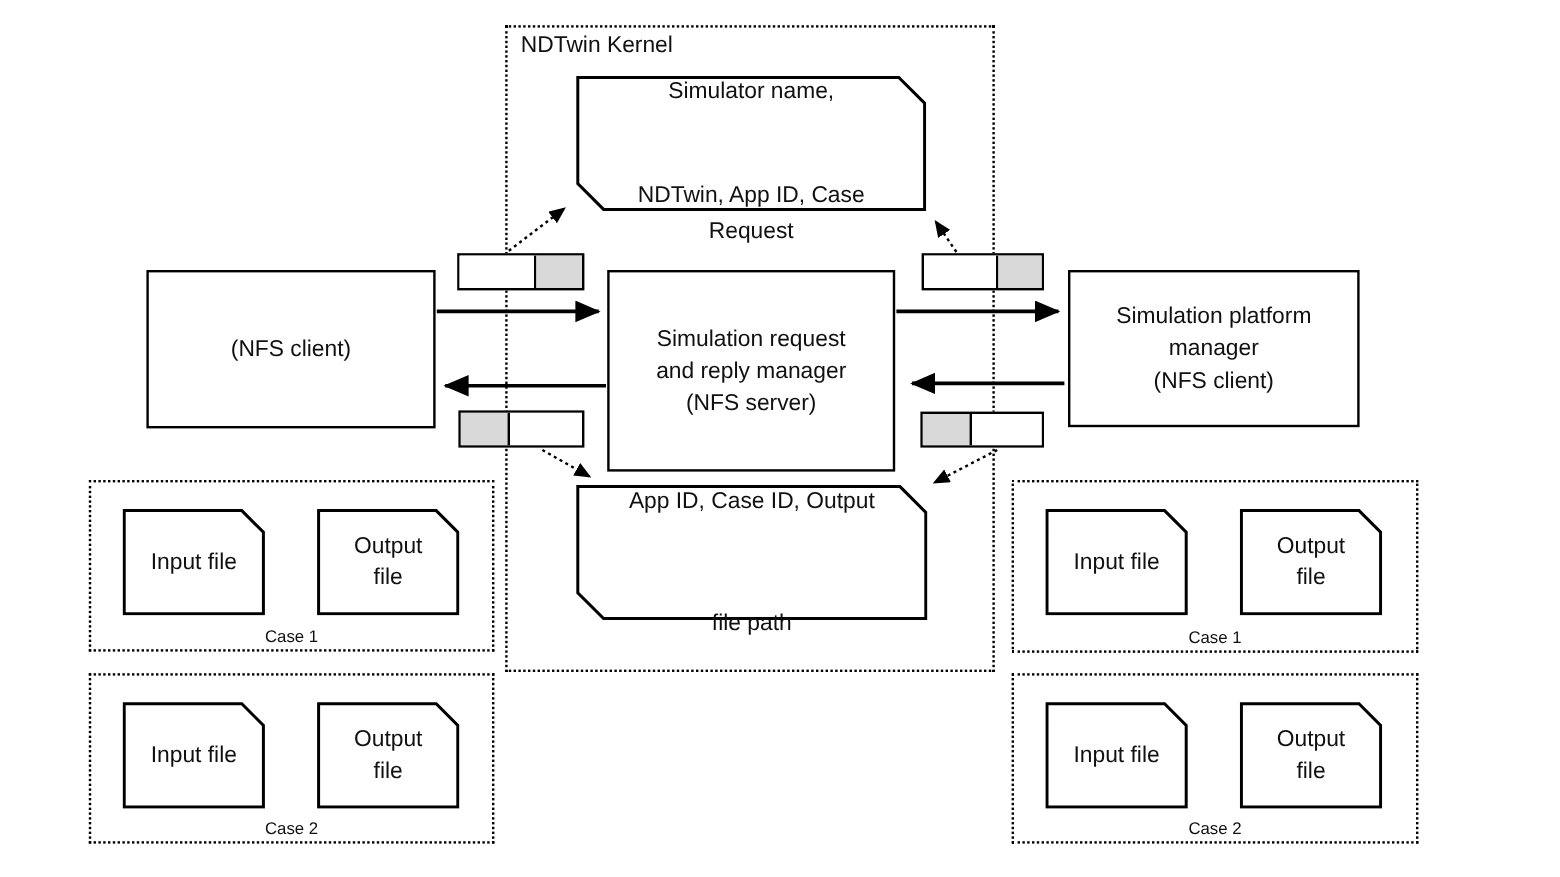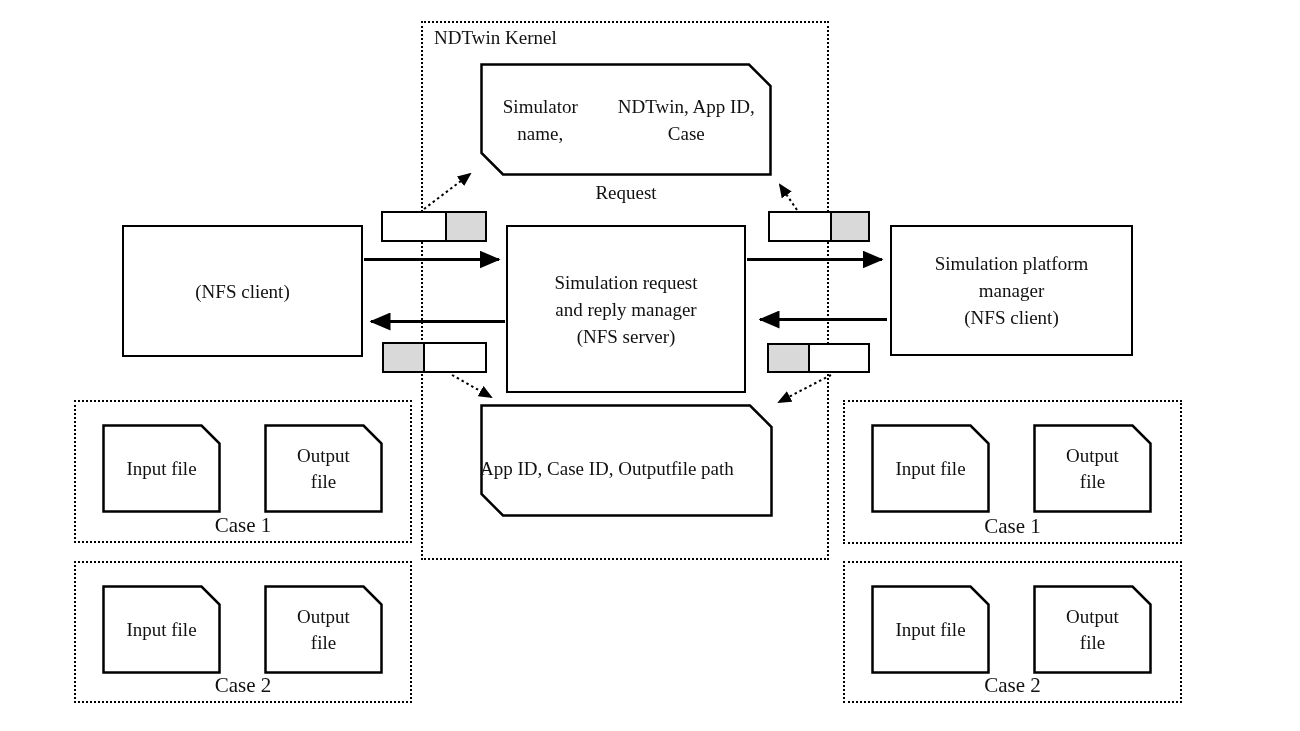--- a/index.html
+++ b/index.html
@@ -4,39 +4,39 @@
 <style>
   :root{
     --stroke:#000000;
     --gray:#d9d9d9;
     --bg:#ffffff;
     --ink:#111111;
   }
   html,body{margin:0;padding:0;background:var(--bg);}
   .stage{
     position:relative;width:1300px;height:731px;background:var(--bg);
-    font-family:Liberation Serif, serif;color:var(--ink);overflow:hidden;border-radius:18px;
+    font-family:Liberation Sans, sans-serif;color:var(--ink);overflow:hidden;border-radius:18px;
   }
   
   .kernel{position:absolute;left:421px;top:21px;width:404px;height:535px;
           border:2px dotted var(--stroke);z-index:1;}
   .kernel-title{position:absolute;left:434px;top:27px;font-size:19px;z-index:2;white-space:nowrap;}
   
   .node{position:absolute;border:2.5px solid var(--stroke);background:var(--bg);
         box-sizing:border-box;display:flex;flex-direction:column;justify-content:center;
         align-items:center;text-align:center;font-size:19px;line-height:27px;z-index:2;}
   .node-app{left:122px;top:225px;width:241px;height:132px;}
   .node-manager{left:506px;top:225px;width:240px;height:168px;}
   .node-platform{left:890px;top:225px;width:243px;height:131px;}
   
   .note{position:absolute;z-index:2;}
   .note-request{left:480px;top:63px;width:292px;height:113px;}
   .note-reply{left:480px;top:404px;width:293px;height:129px;}
   .note svg{position:absolute;left:0;top:0;}
-  .note-text{position:absolute;inset:0;display:flex;justify-content:flex-start;
+  .note-text{position:absolute;inset:0;display:flex;flex-direction:column;justify-content:space-between;
              align-items:center;text-align:center;font-size:19px;line-height:27px;}
   .caption{position:absolute;text-align:center;font-size:19px;z-index:2;}
   .cap-request{left:480px;top:182px;width:292px;}
   .cap-reply{left:480px;top:524px;width:293px;}
   
   .toggle{position:absolute;border:2.5px solid var(--stroke);background:var(--bg);
           box-sizing:border-box;display:flex;z-index:3;}
   .toggle .cell{height:100%;}
   .toggle .white{background:var(--bg);}
   .toggle .grayc{background:var(--gray);}
@@ -46,21 +46,21 @@
   .toggle-tl{left:381px;top:211px;width:106px;height:31px;}
   .toggle-bl{left:382px;top:342px;width:105px;height:31px;}
   .toggle-tr{left:768px;top:211px;width:102px;height:31px;}
   .toggle-br{left:767px;top:343px;width:103px;height:30px;}
   
   .case{position:absolute;border:2px dotted var(--stroke);box-sizing:border-box;z-index:2;}
   .case-l1{left:74px;top:400px;width:338px;height:143px;}
   .case-l2{left:74px;top:561px;width:338px;height:142px;}
   .case-r1{left:843px;top:400px;width:339px;height:144px;}
   .case-r2{left:843px;top:561px;width:339px;height:142px;}
-  .case-label{position:absolute;left:0;bottom:3px;width:100%;text-align:center;font-size:21px;}
+  .case-label{position:absolute;left:0;bottom:3px;width:100%;text-align:center;font-size:14px;}
   
   .file{position:absolute;width:119px;height:89px;}
   .file-input{left:26px;top:22px;}
   .file-output{left:188px;top:22px;}
   .file svg{position:absolute;left:0;top:0;}
   .file-text{position:absolute;inset:0;display:flex;justify-content:center;align-items:center;
              text-align:center;font-size:19px;line-height:26px;}
   .file-text span{display:block;width:72px;}
   
   .arrows{position:absolute;left:0;top:0;width:1300px;height:731px;z-index:4;pointer-events:none;}

